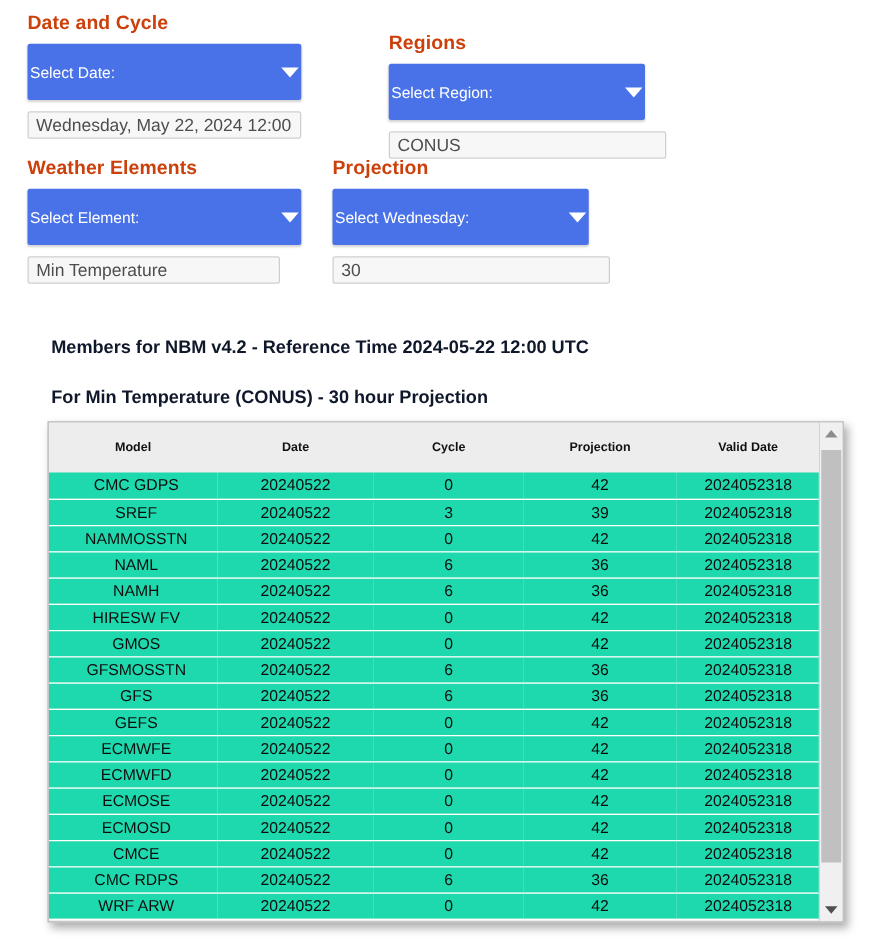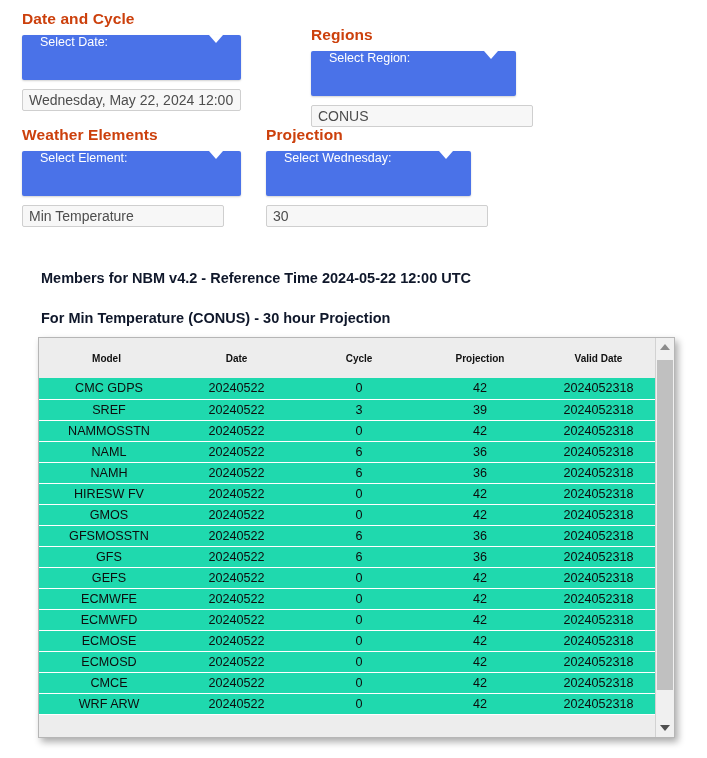--- a/index.html
+++ b/index.html
@@ -42,23 +42,23 @@
   .dropdown-btn {
     position: relative;
     background: #4a72e8;
     color: #ffffff;
     border: none;
     height: 45px;
     border-radius: 2px;
     font-family: "Liberation Sans", sans-serif;
     font-size: 12.5px;
     text-align: left;
-    padding: 0 18px;
+    padding: 0 2px;
     display: flex;
-    align-items: flex-start;
+    align-items: center;
     cursor: pointer;
     box-shadow: 0 1px 2px rgba(0,0,0,0.18);
   }
   .dropdown-btn .label { flex: 1; white-space: nowrap; }
   .caret {
     width: 0; height: 0;
     border-left: 7px solid transparent;
     border-right: 7px solid transparent;
     border-top: 8px solid #ffffff;
     margin-left: 8px;
@@ -382,20 +382,27 @@
               <td>2024052318</td>
             </tr>
             <tr>
               <td class="model-cell">CMCE</td>
               <td>20240522</td>
               <td>0</td>
               <td>42</td>
               <td>2024052318</td>
             </tr>
             <tr>
+              <td class="model-cell">CMC RDPS</td>
+              <td>20240522</td>
+              <td>6</td>
+              <td>36</td>
+              <td>2024052318</td>
+            </tr>
+            <tr>
               <td class="model-cell">WRF ARW</td>
               <td>20240522</td>
               <td>0</td>
               <td>42</td>
               <td>2024052318</td>
             </tr>
           </tbody>
       </table>
     </div>
 

